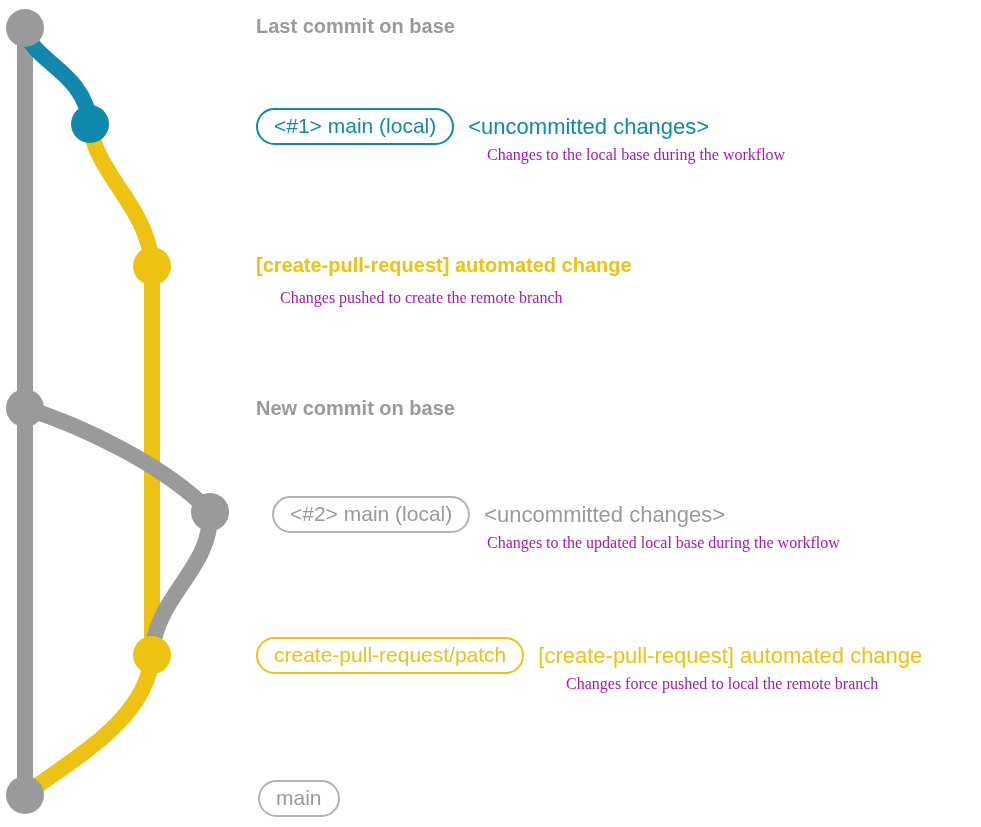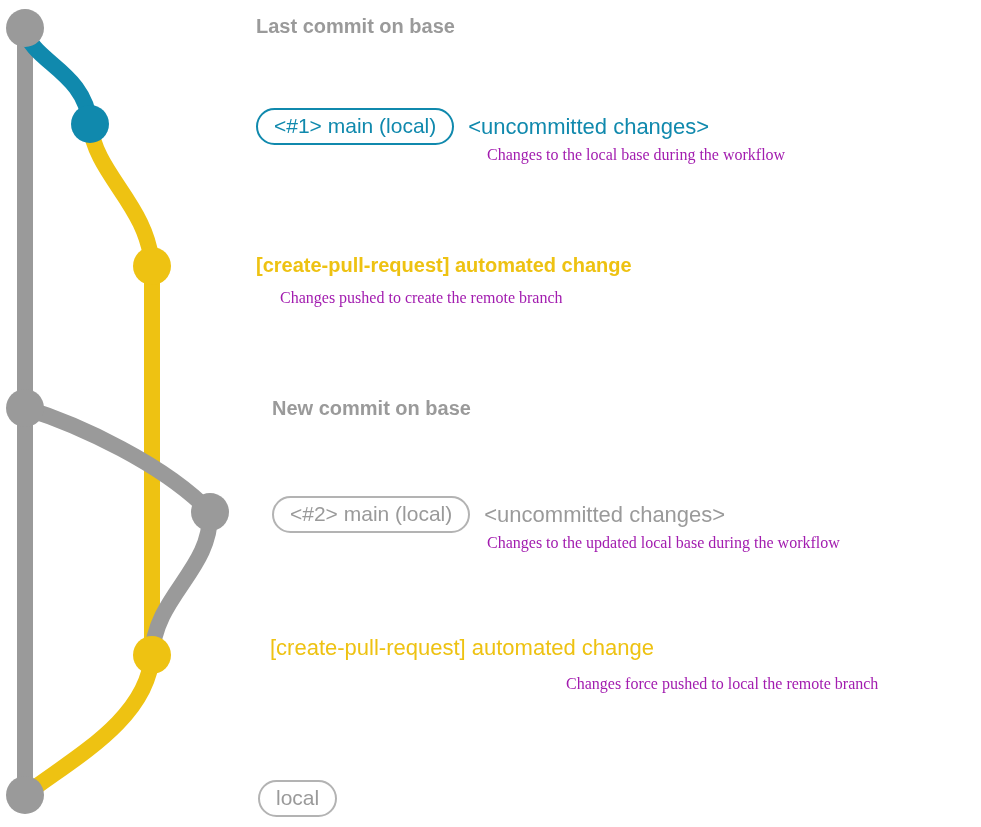--- a/index.html
+++ b/index.html
@@ -103,28 +103,29 @@
 
 <div class="row" style="left:256px; top:108px;">
   <span class="pill pill-teal">&lt;#1&gt; main (local)</span>
   <span class="subject subject-teal">&lt;uncommitted changes&gt;</span>
 </div>
 <div class="desc" style="left:487px; top:147px;">Changes to the local base during the workflow</div>
 
 <div class="headline headline-yellow" style="left:256px; top:255px;">[create-pull-request] automated change</div>
 <div class="desc" style="left:280px; top:290px;">Changes pushed to create the remote branch</div>
 
-<div class="headline headline-gray" style="left:256px; top:398px;margin-left:16px;">New commit on base</div>
+<div class="headline headline-gray" style="left:256px; top:398px;">New commit on base</div>
 
 <div class="row" style="left:272px; top:496px;">
   <span class="pill pill-gray">&lt;#2&gt; main (local)</span>
   <span class="subject subject-gray">&lt;uncommitted changes&gt;</span>
 </div>
 <div class="desc" style="left:487px; top:535px;">Changes to the updated local base during the workflow</div>
 
 <div class="row" style="left:256px; top:637px;">
+  <span class="pill pill-yellow">create-pull-request/patch</span>
   <span class="subject subject-yellow">[create-pull-request] automated change</span>
 </div>
 <div class="desc" style="left:566px; top:676px;">Changes force pushed to local the remote branch</div>
 
 <div class="row" style="left:258px; top:780px;">
-  <span class="pill pill-gray">local</span>
+  <span class="pill pill-gray">main</span>
 </div>
 
 </body></html>

